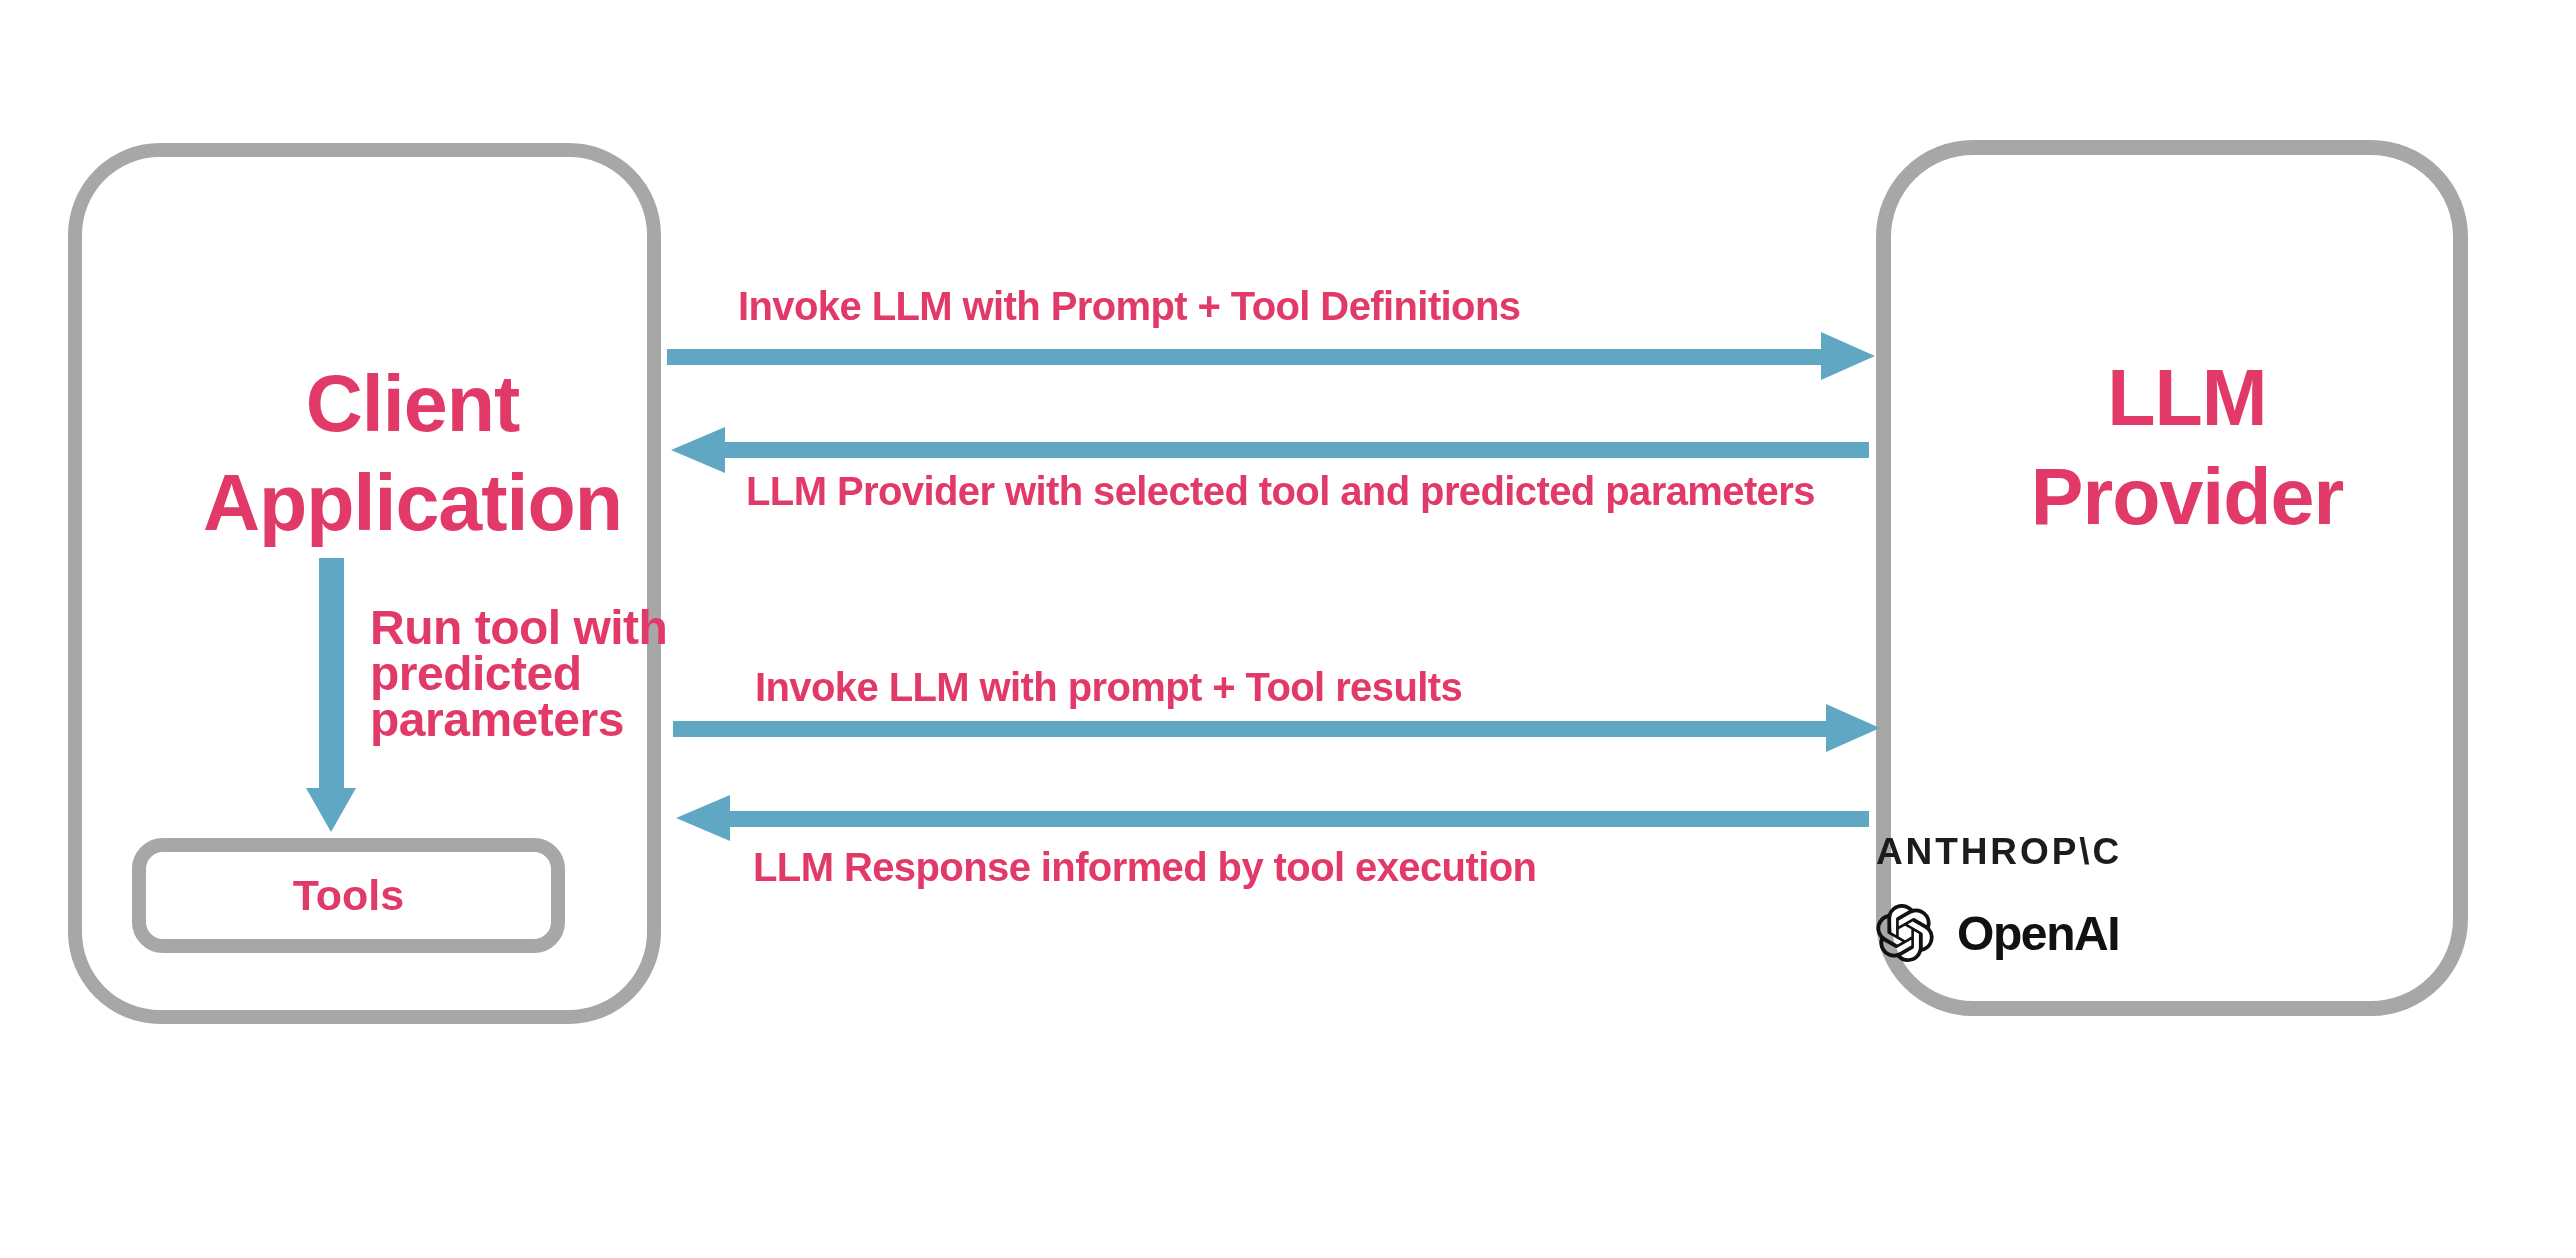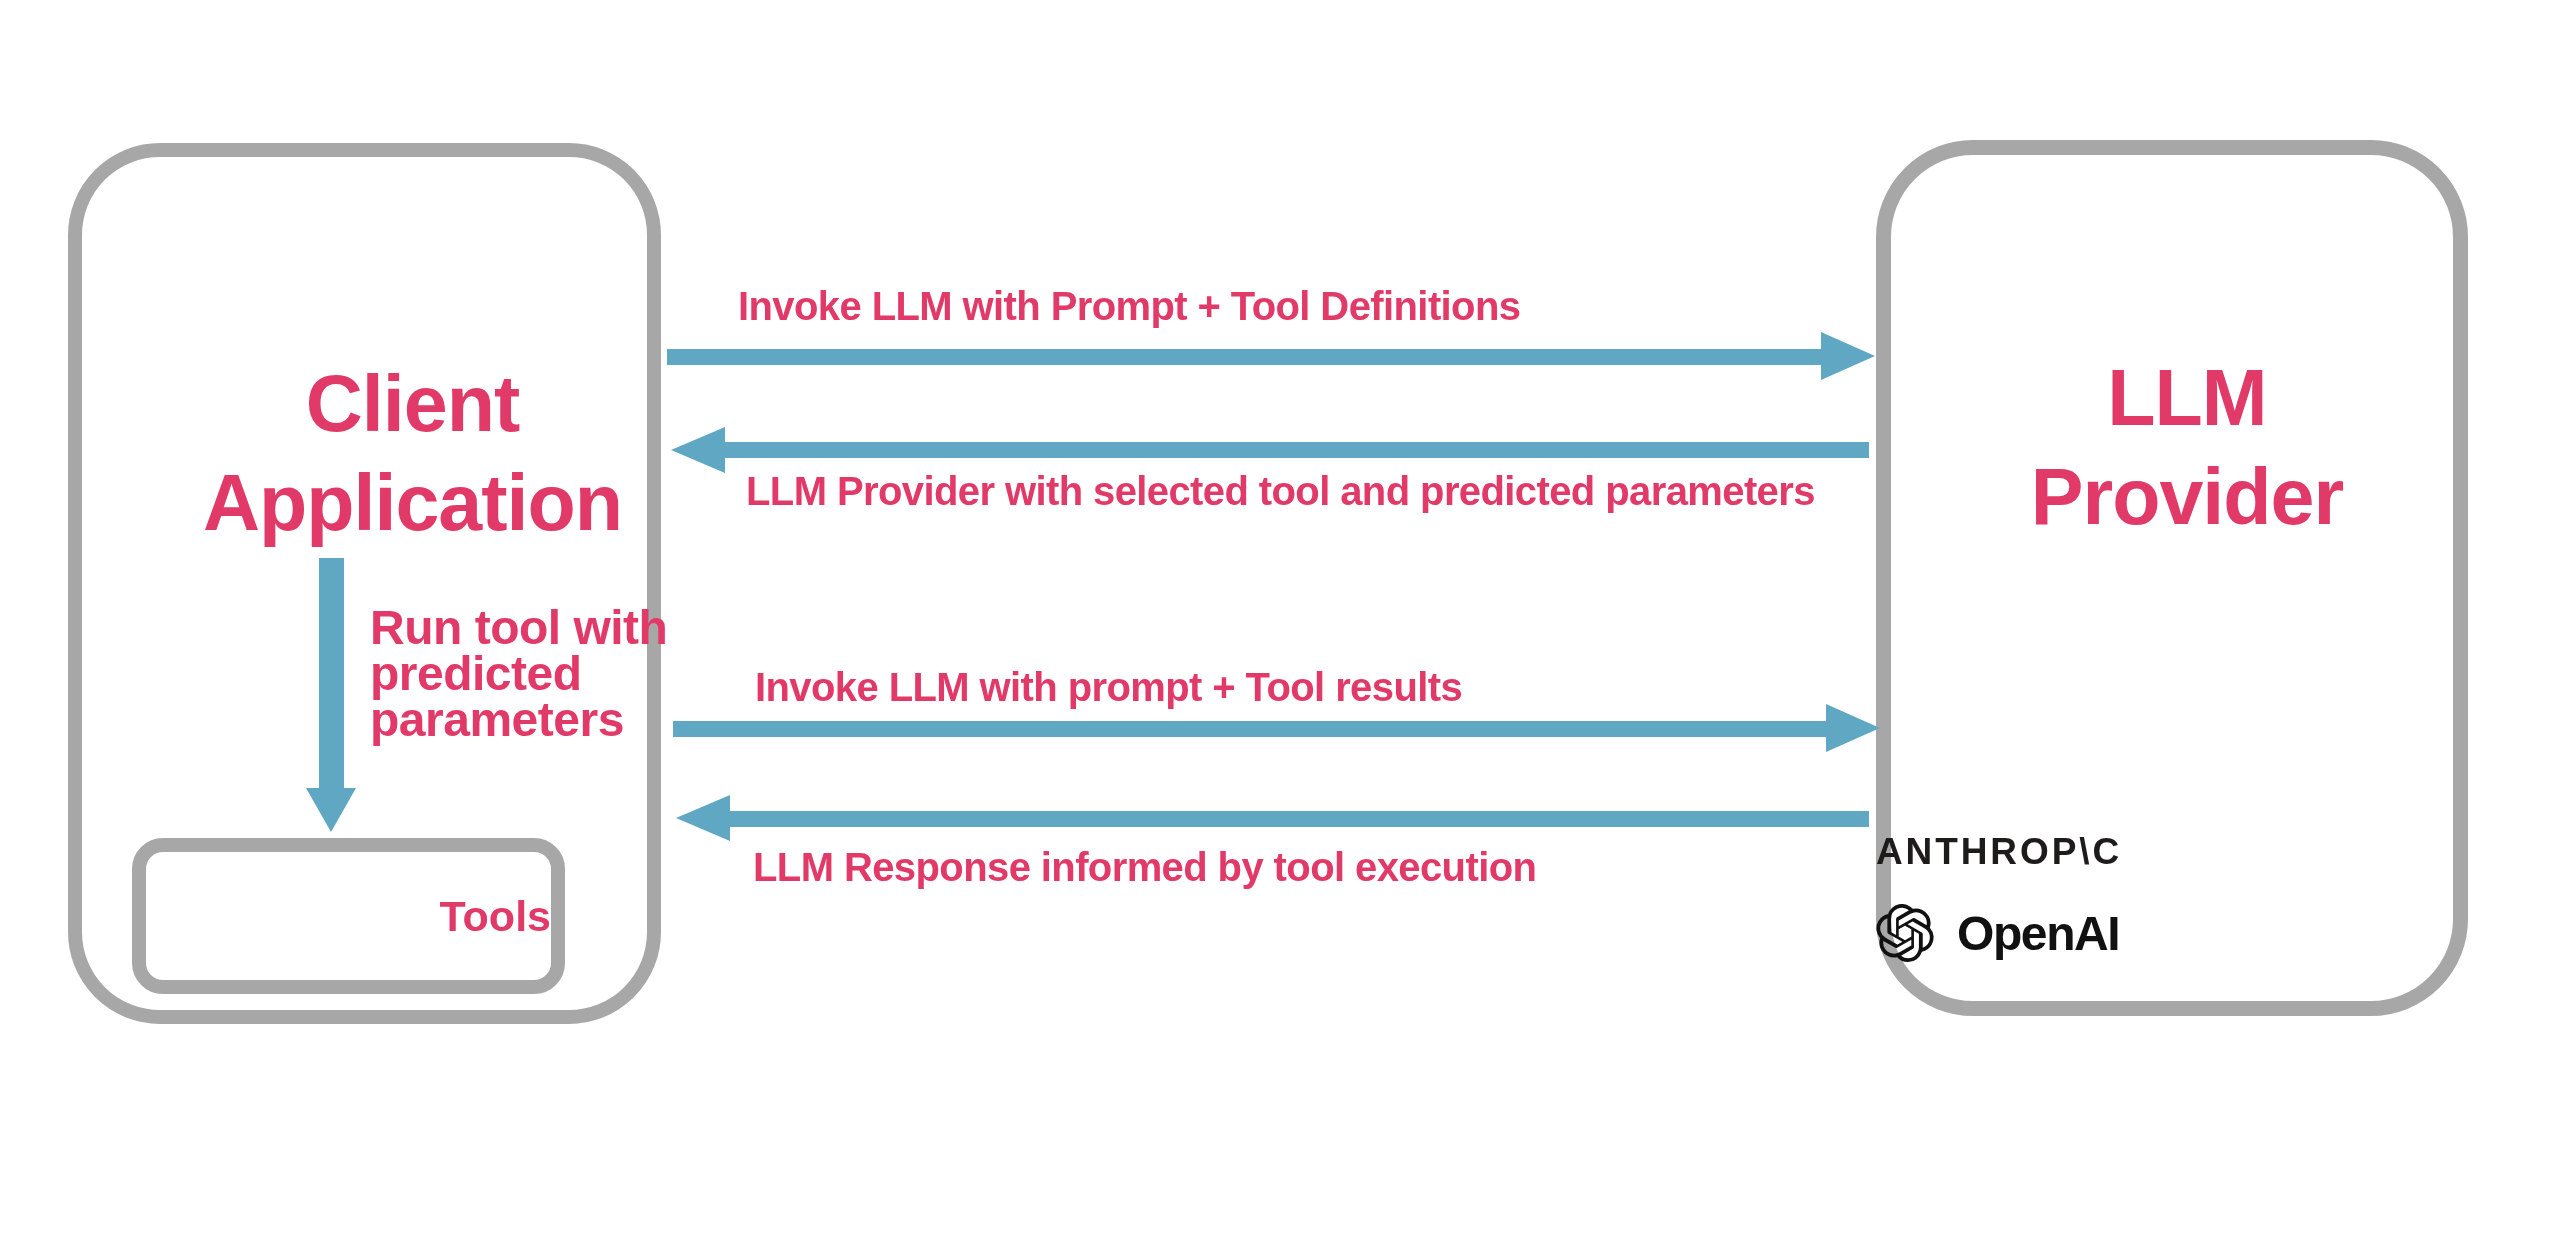--- a/index.html
+++ b/index.html
@@ -31,23 +31,23 @@
     position:absolute;left:306px;top:788px;width:0;height:0;
     border-left:25px solid transparent;border-right:25px solid transparent;
     border-top:44px solid var(--arrow-blue);
   }
   .run-label{
     position:absolute;left:370px;top:605px;
     color:var(--accent-pink);font-weight:700;font-size:48px;line-height:46px;letter-spacing:-0.5px;
   }
   
   .tools-box{
-    position:absolute;left:132px;top:838px;width:433px;height:156px;box-sizing:border-box;
+    position:absolute;left:132px;top:838px;width:433px;height:115px;box-sizing:border-box;
     border:14.5px solid var(--border-gray);border-radius:31px;background:#fff;
-    display:flex;align-items:center;justify-content:flex-end;
+    display:flex;align-items:center;justify-content:center;
   }
   .tools-box span{color:var(--accent-pink);font-weight:700;font-size:43px;}
   
   .hshaft{position:absolute;height:16.4px;background:var(--arrow-blue);}
   .a1s{left:667px;top:349px;width:1155px;}
   .a2s{left:724px;top:442px;width:1145px;}
   .a3s{left:673px;top:721px;width:1153px;}
   .a4s{left:730px;top:811px;width:1139px;}
   .hhead{position:absolute;width:0;height:0;}
   .hhead.right{border-top:24px solid transparent;border-bottom:24px solid transparent;border-left:54px solid var(--arrow-blue);}

